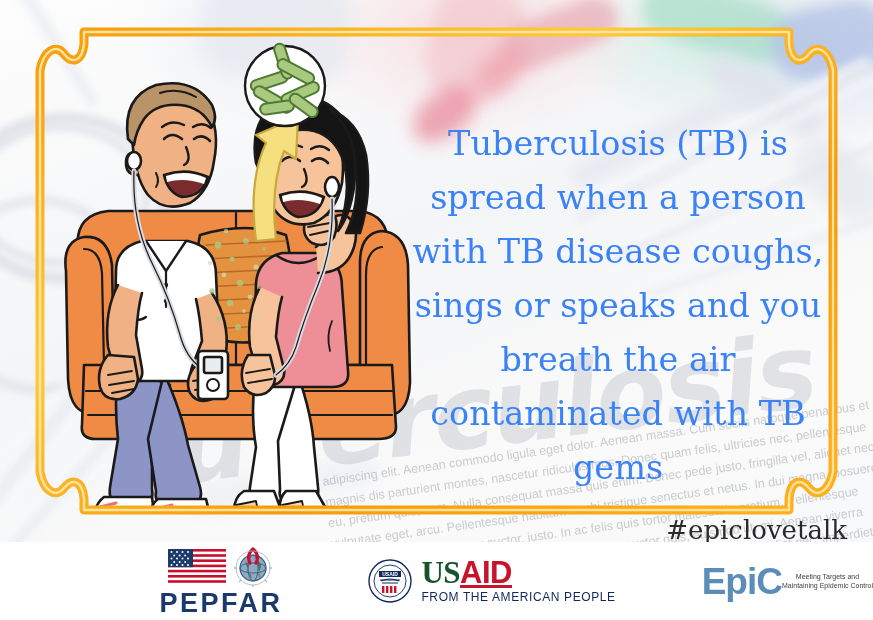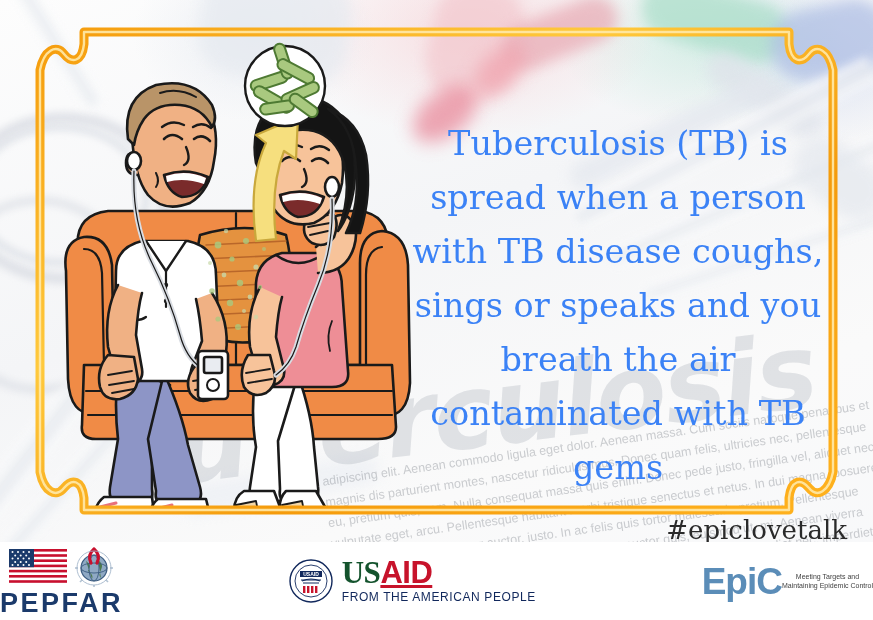--- a/index.html
+++ b/index.html
@@ -153,21 +153,21 @@
 
   
   .logos {
     position: absolute;
     left: 0;
     bottom: 0;
     width: 873px;
     height: 78px;
     display: flex;
     align-items: center;
-    justify-content: space-between;
+    justify-content: flex-end;
     gap: 86px;
     background: #ffffff;
   }
   .logo {
     display: flex;
     align-items: center;
   }
 
   
   .pepfar { flex-direction: column; align-items: center; }

